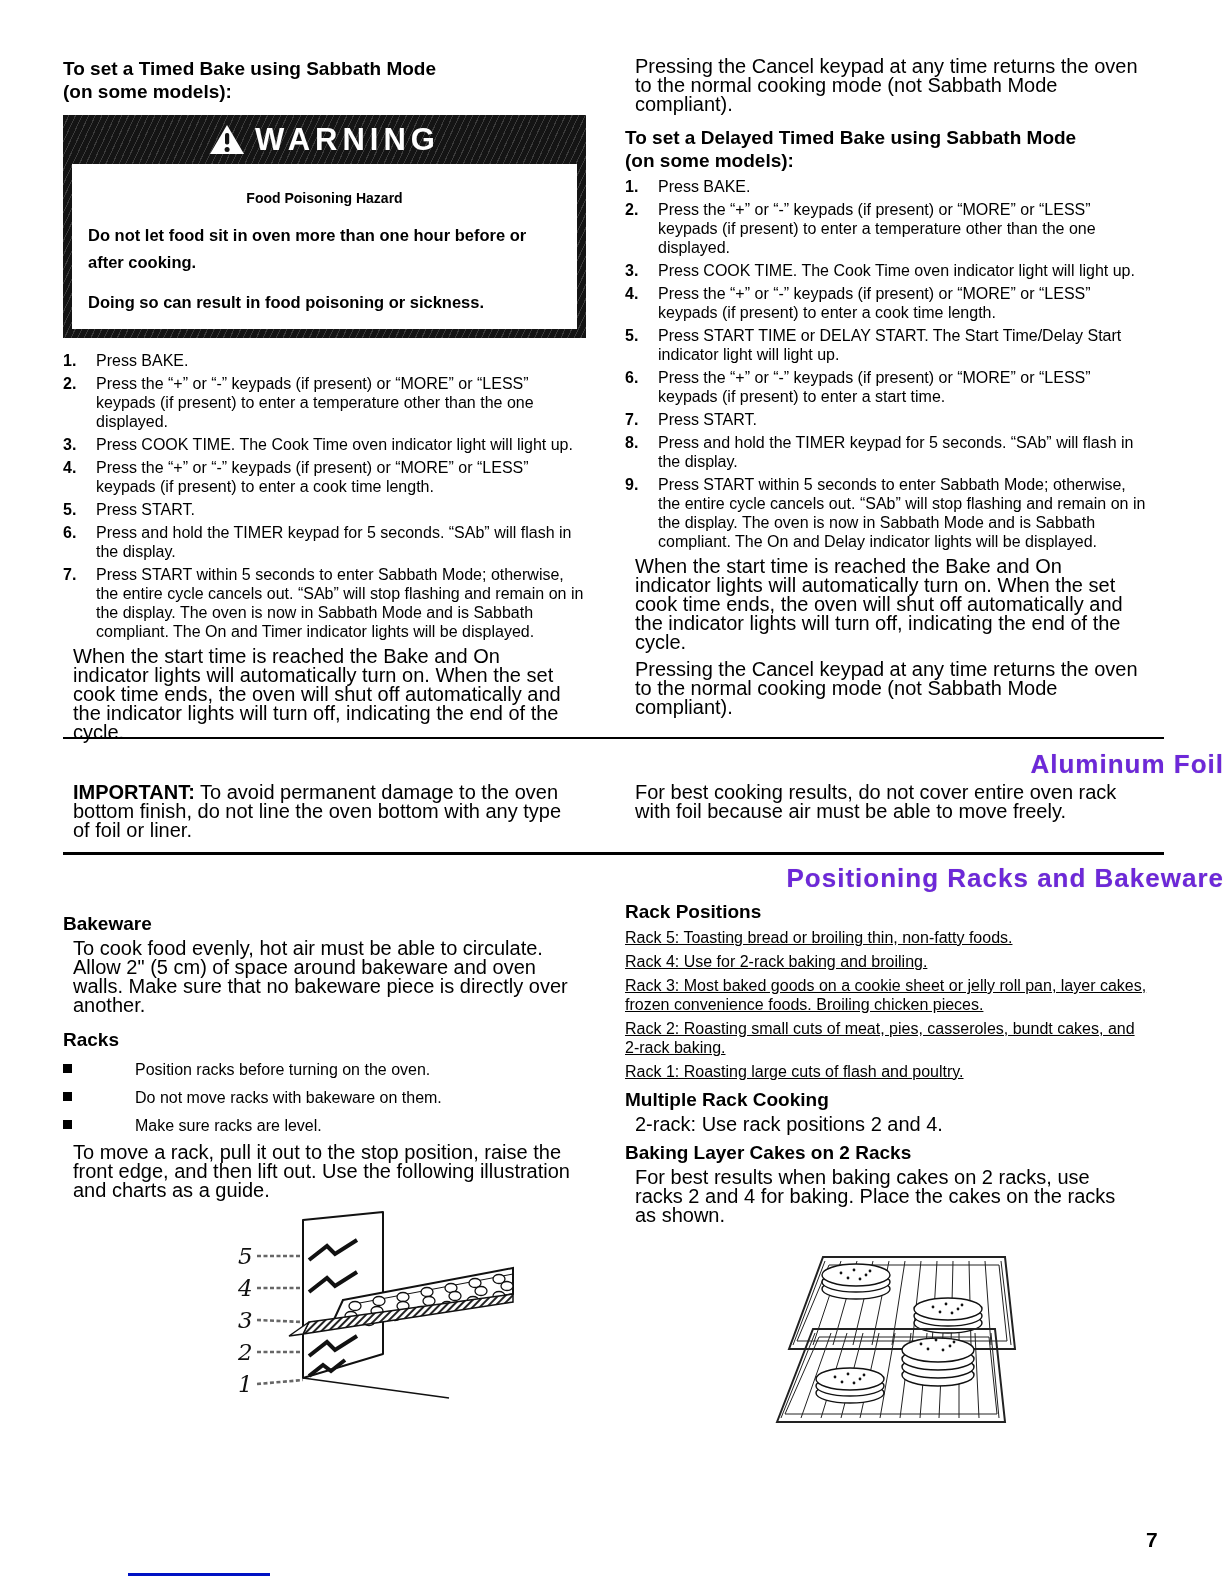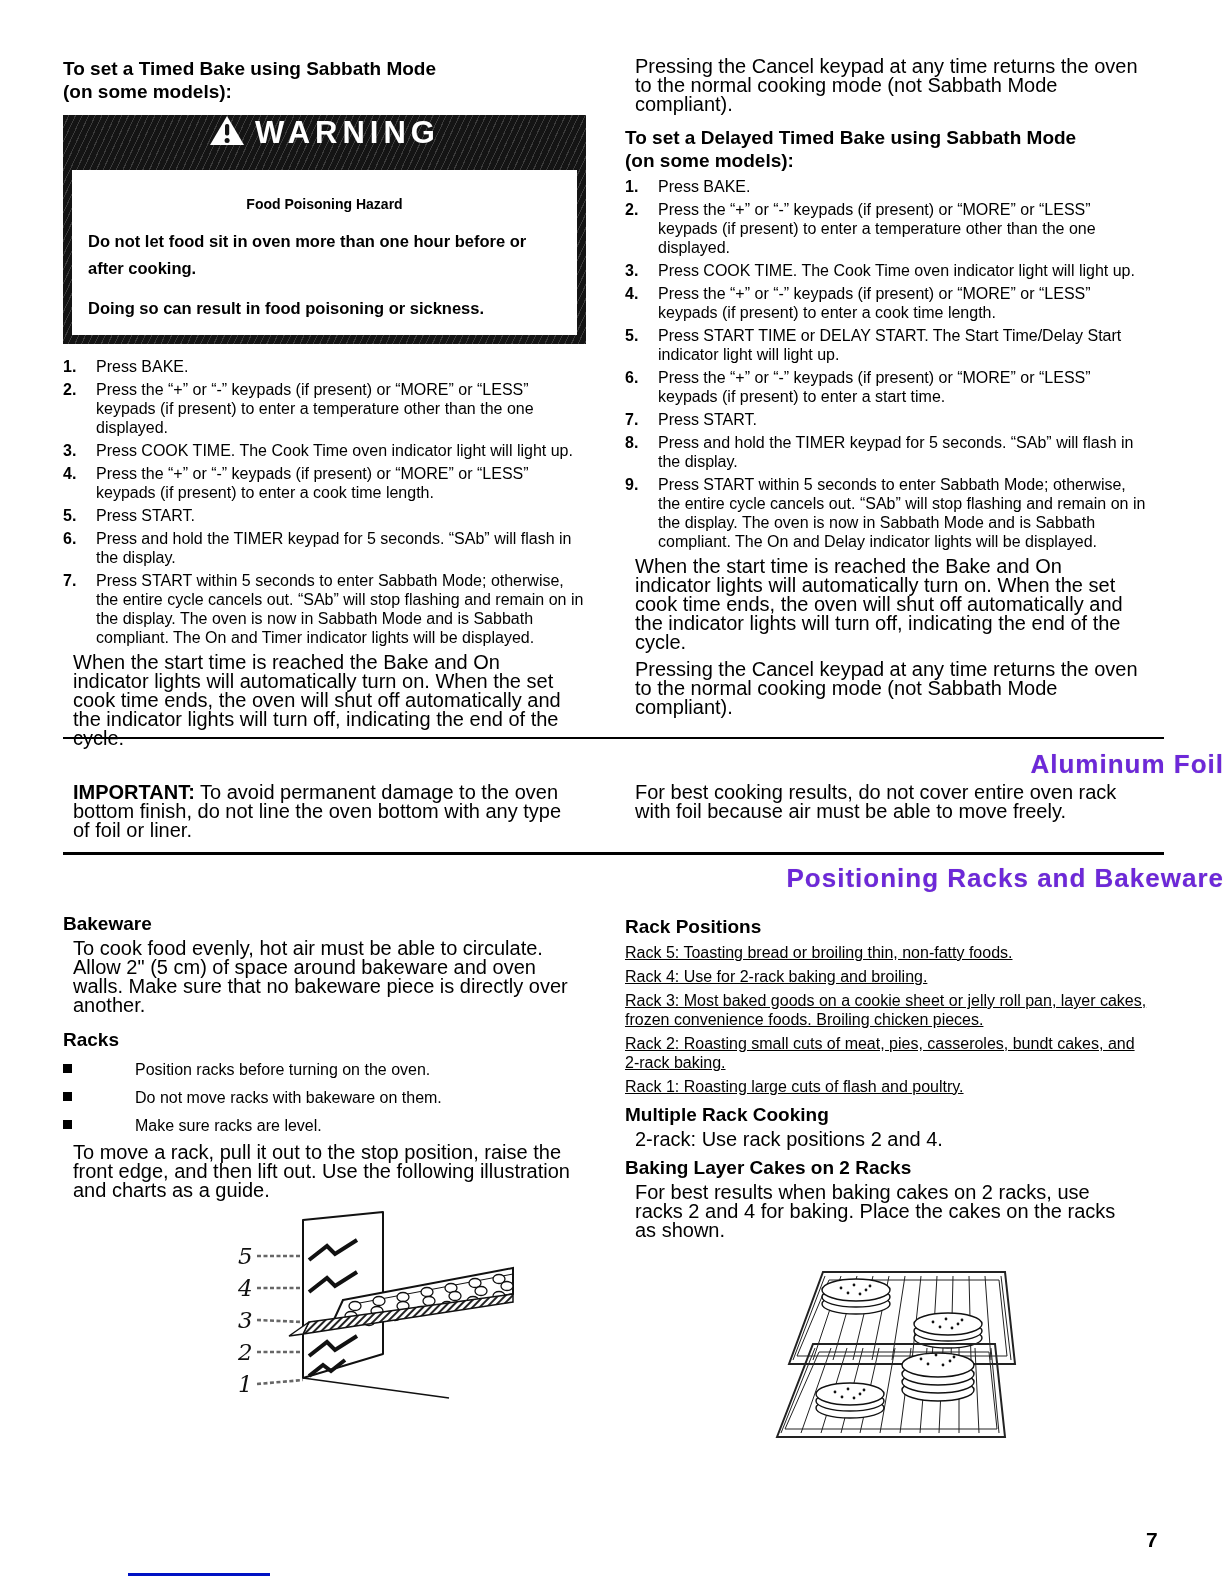--- a/index.html
+++ b/index.html
@@ -18,21 +18,21 @@
 
   p.body-p { margin:8px 10px 0; font-size:20px; line-height:19px; }
   p.body-p.first { margin-top:0; }
 
   
   .warn-outer {
     margin-top:12px;
     background:repeating-linear-gradient(115deg,#141414 0 5px,#3b3b3b 5px 6px);
     padding:0 9px 9px 9px;
   }
-  .warn-head { height:55px; display:flex; align-items:flex-start; justify-content:center; gap:10px; }
+  .warn-head { height:49px; display:flex; align-items:center; justify-content:center; gap:10px; }
   .warn-title { color:#fff; font-weight:bold; font-size:31px; letter-spacing:5px; }
   .warn-body { background:#fff; padding:9px 16px 13px 16px; }
   .warn-hazard { text-align:center; font-weight:bold; font-size:14px; line-height:22px; margin-top:14px; }
   .warn-p { margin:13px 0 0; font-weight:bold; font-size:16.5px; line-height:27px; }
 
   .steps { margin-top:13px; }
   .steps.tight { margin-top:5px; }
   .step { display:flex; margin-top:4px; font-size:16px; line-height:19px; }
   .step .n { flex:0 0 33px; font-weight:bold; }
   .step .t { flex:1; }
@@ -43,21 +43,21 @@
   .big-title {
     text-align:right; font-family:Liberation Sans, sans-serif; font-weight:bold;
     font-size:26px; line-height:30px; color:#6d28d9; margin:10px 0 4px 0;
     text-shadow:0 0 1px #c4c4c4; letter-spacing:1px;
   }
   .big-title.second { margin:8px 0 2px 0; }
   .foil-row { min-height:48px; margin-top:4px; }
   .pos-row { margin-top:6px; }
 
   h4.sub { font-size:19px; line-height:22px; font-weight:bold; margin:14px 0 4px 0; }
-  h4.sub.first { margin-top:17px; }
+  h4.sub.first { margin-top:2px; }
   p.rackline { margin:5px 0 0; font-size:16px; line-height:19px;text-decoration:underline; }
 
   .bullet { display:flex; margin-top:9px; font-size:16px; line-height:19px;gap:39px; }
   .bullet .sq { flex:0 0 33px; }
   .bullet .sq i { display:block; width:9px; height:9px; background:#000; margin-top:4px; }
 
   .diagram-left { margin:8px 0 0 168px; display:block; }
   .diagram-right { margin:6px 0 0 128px; display:block; }
 
   .page-number { position:absolute; left:1146px; top:1528px; font-size:21px; font-weight:bold; }

